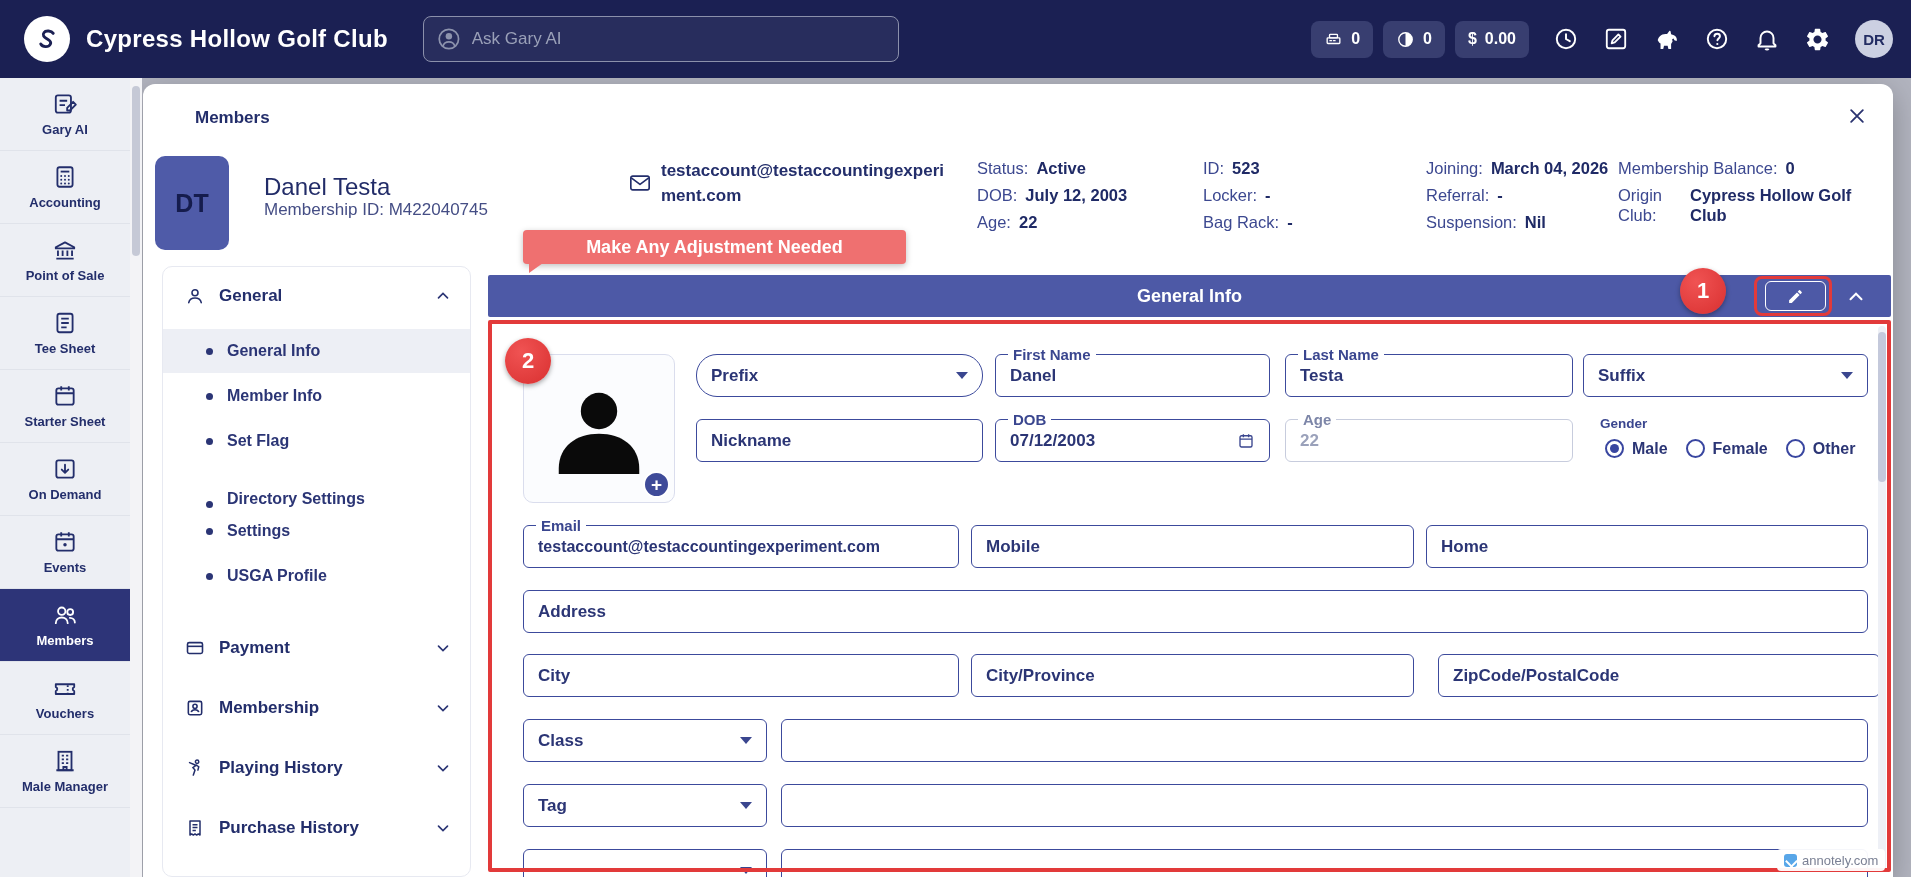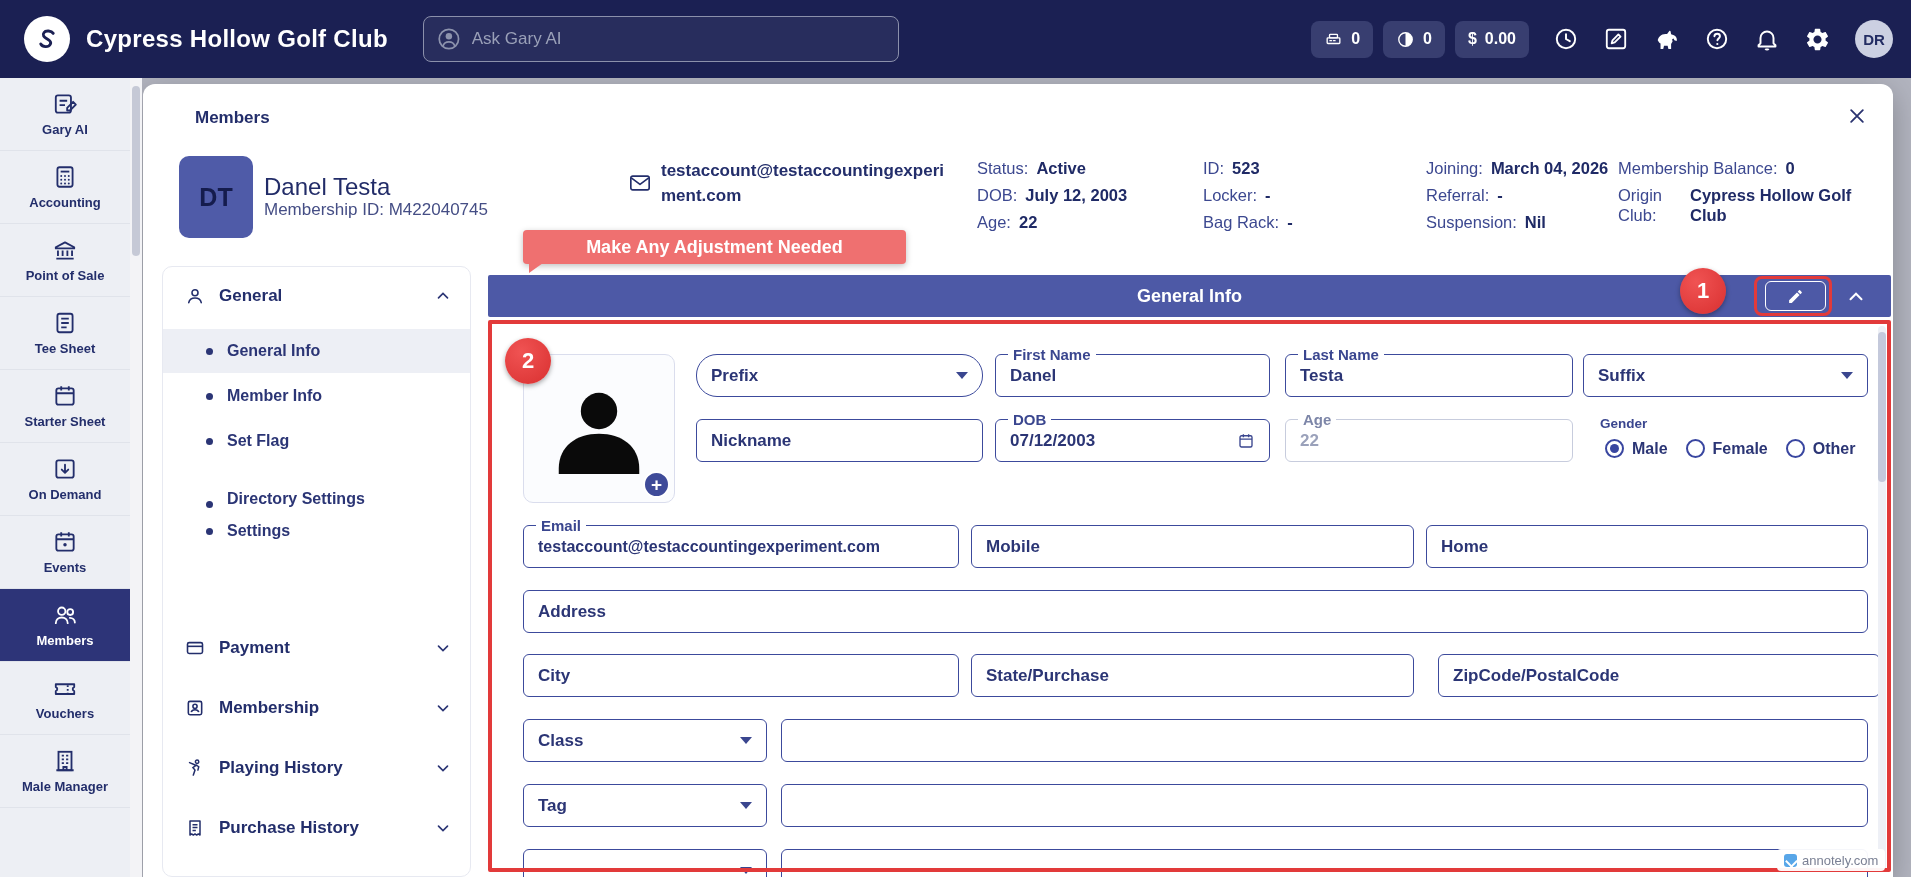--- a/index.html
+++ b/index.html
@@ -39,21 +39,21 @@
   .page-scroll .thumb { position:absolute; left:2px; top:8px; width:8px; height:170px; background:#c6c9d6; border-radius:4px; }
 
   
   .overlay { position:absolute; left:142px; top:78px; right:0; bottom:0; background:#b2b4bf; z-index:10; }
   .modal { position:absolute; left:143px; top:84px; width:1750px; height:793px; background:#fff;
     border-radius:12px 12px 0 0; z-index:15; box-shadow:0 8px 30px rgba(0,0,0,.25); overflow:hidden; }
   .modal-title { position:absolute; left:52px; top:24px; font-size:17px; font-weight:700; color:#232e6b; }
   .modal-close { position:absolute; right:26px; top:22px; cursor:pointer; }
 
   
-  .avatar-dt { position:absolute; left:36px; top:72px; width:74px; height:82px; border-radius:10px;
+  .avatar-dt { position:absolute; left:12px; top:72px; width:74px; height:94px; border-radius:10px;
     background:#4f5ba8; color:#151c4d; font-size:25px; font-weight:800;
     display:flex; align-items:center; justify-content:center; }
   .p-name { position:absolute; left:121px; top:89px; font-size:24px; font-weight:400; color:#222c68; }
   .p-mid  { position:absolute; left:121px; top:116px; font-size:17px; font-weight:500; color:#454e85; }
   .email-icon { position:absolute; left:486px; top:88px; color:#232e6b; }
   .email-text { position:absolute; left:518px; top:74px; width:295px; font-size:17px; font-weight:600;
     color:#232e6b; word-break:break-all; line-height:25px; }
   .info-col { position:absolute; top:74px; display:flex; flex-direction:column; gap:7px; }
   .info-entry { display:flex; gap:8px; font-size:16.5px; line-height:20px; }
   .info-entry .il { color:#3c4890; font-weight:500; }
@@ -409,20 +409,24 @@
         <span class="sub-label">Set Flag</span>
       </div>
     <div class="nav-sub" style="top:197px;align-items:flex-end;">
         <span class="bullet"></span>
         <span class="sub-label">Directory Settings</span>
       </div>
     <div class="nav-sub" style="top:242px;">
         <span class="bullet"></span>
         <span class="sub-label">Settings</span>
       </div>
+    <div class="nav-sub" style="top:287px;">
+        <span class="bullet"></span>
+        <span class="sub-label">USGA Profile</span>
+      </div>
 
     <div class="nav-section" style="top:362px;">
       <svg width="20" height="20" viewBox="0 0 24 24" fill="none" stroke="#232e6b" stroke-width="1.9">
           <rect x="3" y="5.5" width="18" height="13" rx="2"></rect>
           <path d="M3 10h18"></path>
         </svg>
       <span class="ns-label">Payment</span>
       <span class="ns-chev">
           <svg width="18" height="18" viewBox="0 0 24 24" fill="none" stroke="#2b3575" stroke-width="2.2" stroke-linecap="round">
             <path d="M6 9.5l6 6 6-6"></path>
@@ -555,21 +559,21 @@
   </div>
 
   <div class="fld" style="left:380px;top:506px;width:1345px;">
     <span>Address</span>
   </div>
 
   <div class="fld" style="left:380px;top:570px;width:436px;">
     <span>City</span>
   </div>
   <div class="fld" style="left:828px;top:570px;width:443px;">
-    <span>State/Purchase</span>
+    <span>City/Province</span>
   </div>
   <div class="fld" style="left:1287px;top:570px;width:442px;margin-left:8px;">
     <span>ZipCode/PostalCode</span>
   </div>
 
   <div class="fld" style="left:380px;top:635px;width:244px;">
     <span>Class</span>
       <span class="chev"></span>
   </div>
   <div class="fld" style="left:638px;top:635px;width:1087px;"></div>

